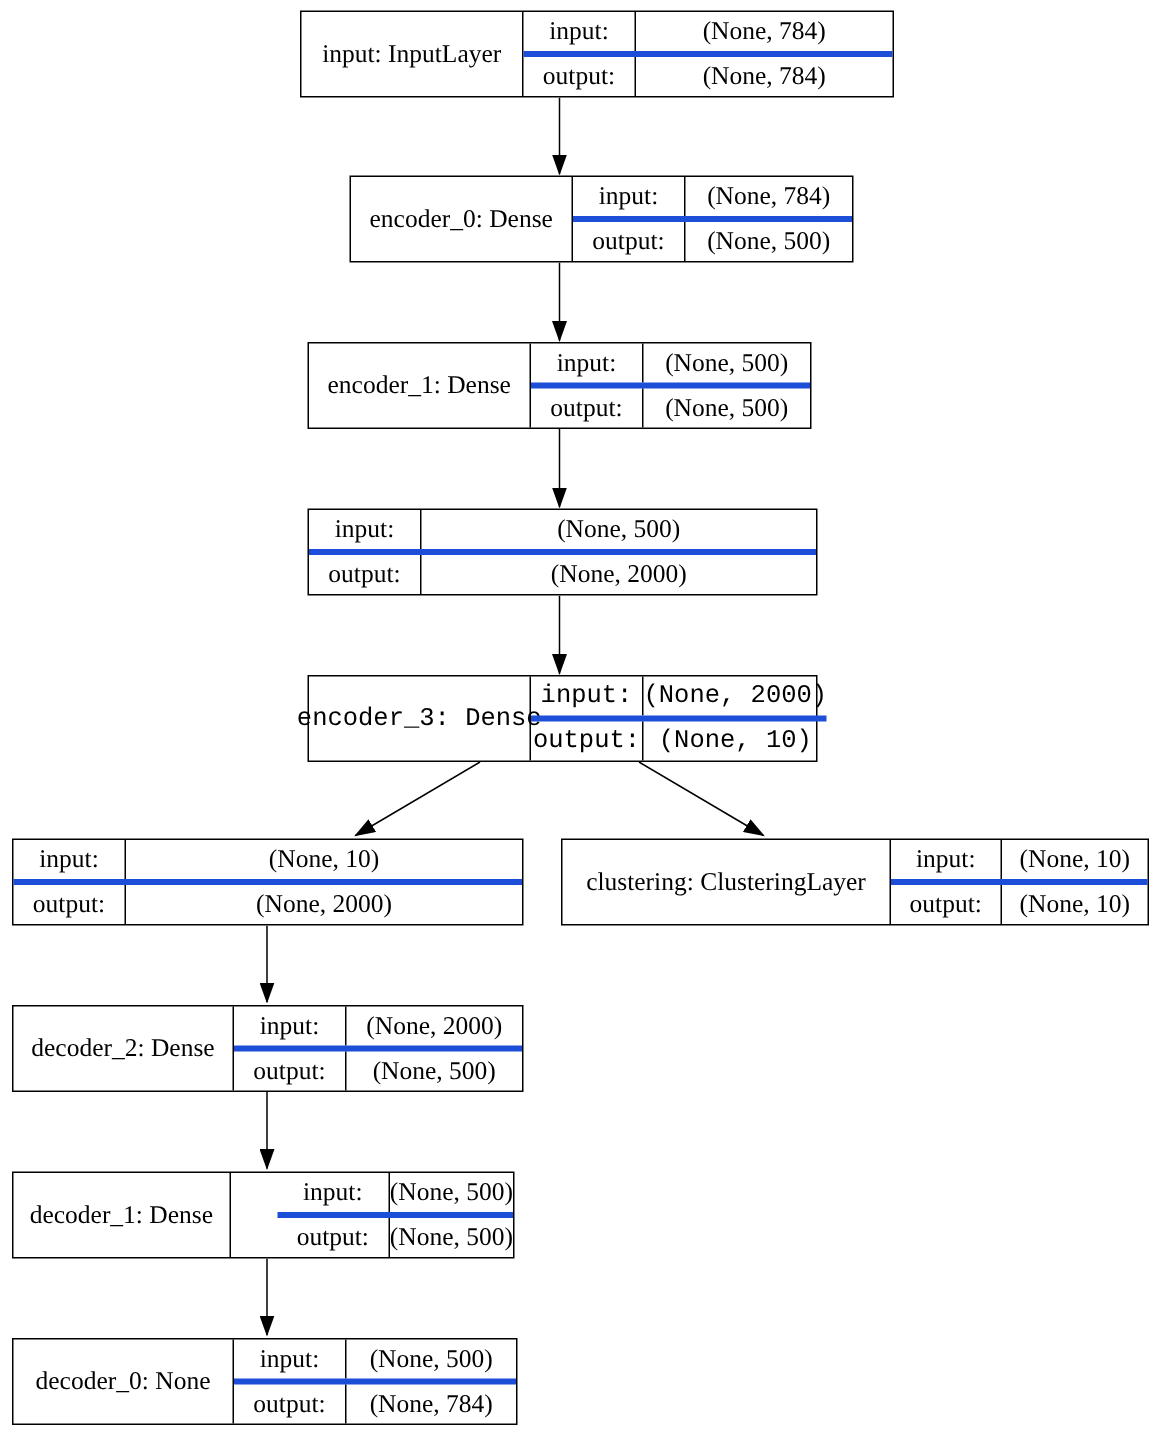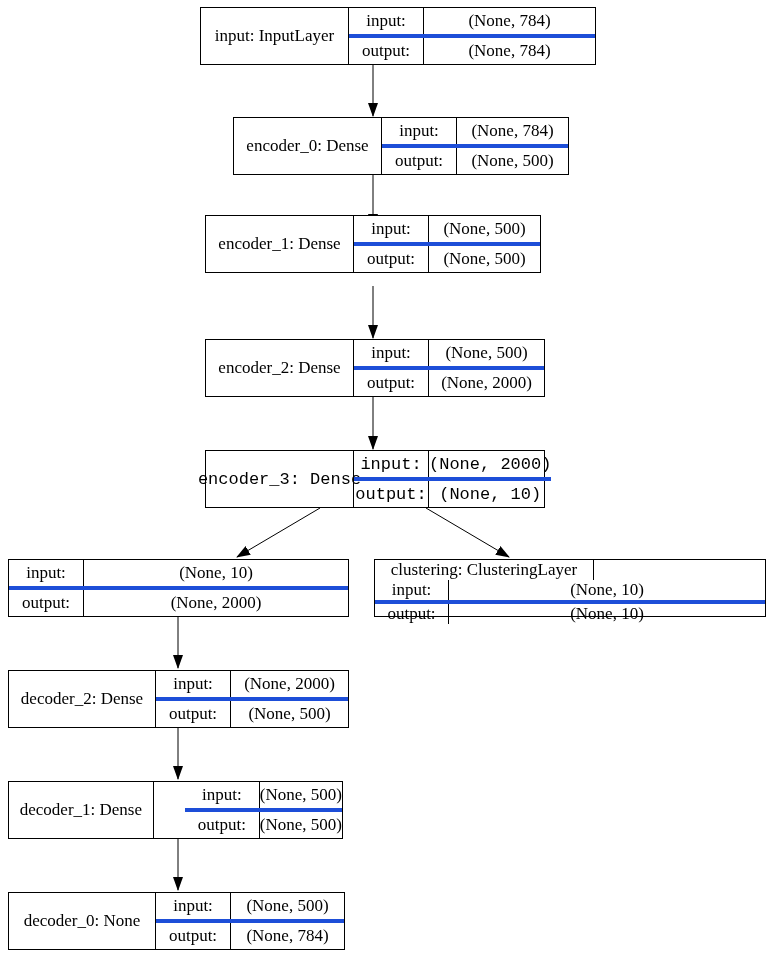--- a/index.html
+++ b/index.html
@@ -117,36 +117,35 @@
         <div class="io-label" style="width:75px">input:</div>
         <div class="io-shape">(None, 784)</div>
       </div>
       <div class="io-row output">
         <div class="io-label" style="width:75px">output:</div>
         <div class="io-shape">(None, 500)</div>
       </div>
     </div>
   </div>
 
-  <div class="node" style="left:205px; top:215px; width:336px;">
+  <div class="node" style="left:205px; top:228px; width:336px;">
     <div class="name-cell" style="width:148px">encoder_1: Dense</div>
     <div class="io-col">
       <div class="io-row">
         <div class="io-label" style="width:75px">input:</div>
         <div class="io-shape">(None, 500)</div>
       </div>
       <div class="io-row output">
         <div class="io-label" style="width:75px">output:</div>
         <div class="io-shape">(None, 500)</div>
       </div>
     </div>
   </div>
 
   <div class="node" style="left:205px; top:339px; width:340px;">
-    <div class="name-cell" style="width:148px">encoder_2: Dense</div>
     <div class="io-col">
       <div class="io-row">
         <div class="io-label" style="width:75px">input:</div>
         <div class="io-shape">(None, 500)</div>
       </div>
       <div class="io-row output">
         <div class="io-label" style="width:75px">output:</div>
         <div class="io-shape">(None, 2000)</div>
       </div>
     </div>
@@ -172,21 +171,21 @@
         <div class="io-label" style="width:75px">input:</div>
         <div class="io-shape">(None, 10)</div>
       </div>
       <div class="io-row output">
         <div class="io-label" style="width:75px">output:</div>
         <div class="io-shape">(None, 2000)</div>
       </div>
     </div>
   </div>
 
-  <div class="node" style="left:374px; top:559px; width:392px;flex-direction:column;">
+  <div class="node" style="left:374px; top:559px; width:392px;">
     <div class="name-cell" style="width:219px">clustering: ClusteringLayer</div>
     <div class="io-col">
       <div class="io-row">
         <div class="io-label" style="width:74px">input:</div>
         <div class="io-shape">(None, 10)</div>
       </div>
       <div class="io-row output">
         <div class="io-label" style="width:74px">output:</div>
         <div class="io-shape">(None, 10)</div>
       </div>

